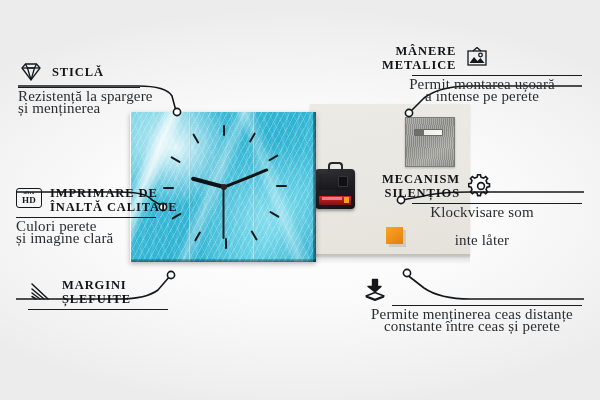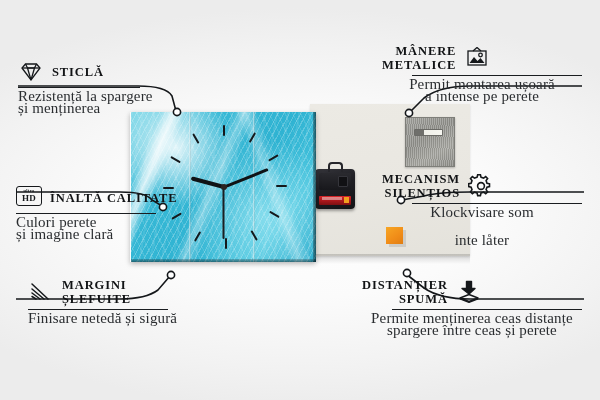--- a/index.html
+++ b/index.html
@@ -272,20 +272,21 @@
 
   <div class="feat left" style="left:16px; top:156px;margin-top:30px;">
     <div class="hdr">
       <div class="ic">
         <div class="hdbox">
           <span class="u">ultra</span>
           <span class="d">HD</span>
         </div>
       </div>
       <div>
+        <div class="ttl">IMPRIMARE DE</div>
         <div class="ttl">ÎNALTĂ CALITATE</div>
       </div>
     </div>
     <div class="rule" style="width:140px"></div>
     <div class="sub">Culori perete</div>
     <div class="sub" style="margin-top:0">și imagine clară</div>
   </div>
 
   <div class="feat left" style="left:28px; top:278px;">
     <div class="hdr">
@@ -296,21 +297,20 @@
           <path d="M4 13 L12 19"></path>
             <path d="M4 16.5 L8 19"></path>
         </g>
       </svg>
       <div>
         <div class="ttl">MARGINI</div>
         <div class="ttl">ȘLEFUITE</div>
       </div>
     </div>
     <div class="rule" style="width:140px"></div>
-    <div class="sub">Finisare netedă și sigură</div>
   </div>
 
   <div class="feat right" style="left:382px; top:44px; width:200px;">
     <div class="hdr">
       <div>
         <div class="ttl">MÂNERE</div>
         <div class="ttl">METALICE</div>
       </div>
       <svg class="ic" viewBox="0 0 26 24">
         <g fill="none" stroke="#15181b" stroke-width="1.3">
@@ -339,30 +339,26 @@
         </g>
       </svg>
     </div>
     <div class="rule" style="width:170px; margin-left:30px"></div>
     <div class="sub">Klockvisare som</div>
     <div class="sub" style="margin-top:16px">inte låter</div>
   </div>
 
   <div class="feat right" style="left:362px; top:278px; width:220px;">
     <div class="hdr">
-      <div>
-        <div class="ttl">DISTANȚIER</div>
-        <div class="ttl">SPUMĂ</div>
-      </div>
       <svg class="ic" viewBox="0 0 26 24">
         <g fill="none" stroke="#15181b" stroke-width="1.4" stroke-linejoin="round">
           <path d="M10.5 1.5 h5 v7 h3.5 L13 14 L6 8.5 h4.5 z" fill="#15181b"></path>
           <path d="M13 14.5 L22 18 L13 21.5 L4 18 z"></path>
           <path d="M4 18.8 L13 22.3 L22 18.8"></path>
         </g>
       </svg>
     </div>
     <div class="rule" style="width:190px; margin-left:30px"></div>
     <div class="sub">Permite menținerea ceas distanțe</div>
-    <div class="sub" style="margin-top:0">spargere între ceas și perete</div>
+    <div class="sub" style="margin-top:0">constante între ceas și perete</div>
   </div>
 
 </div>
 
 </body></html>

